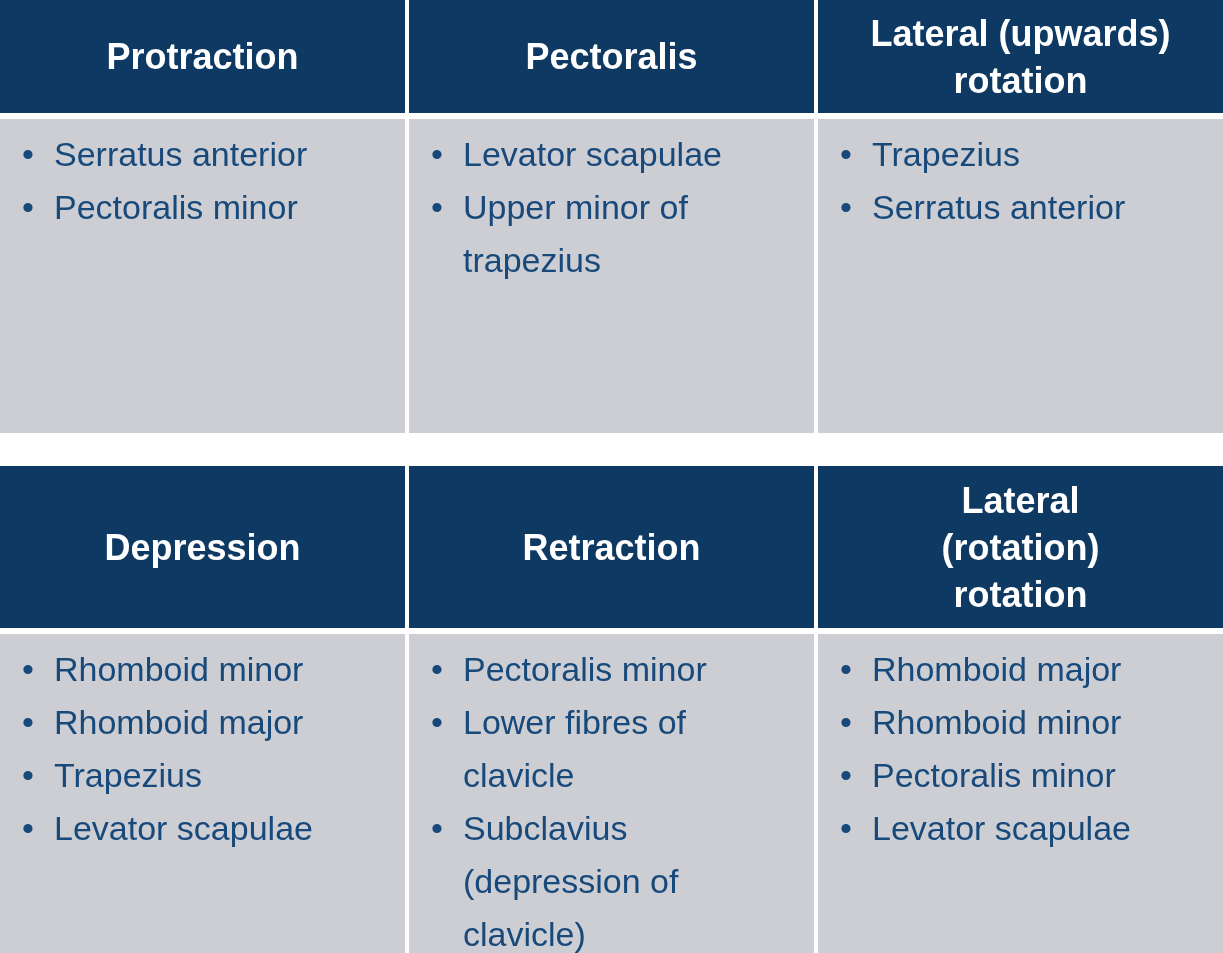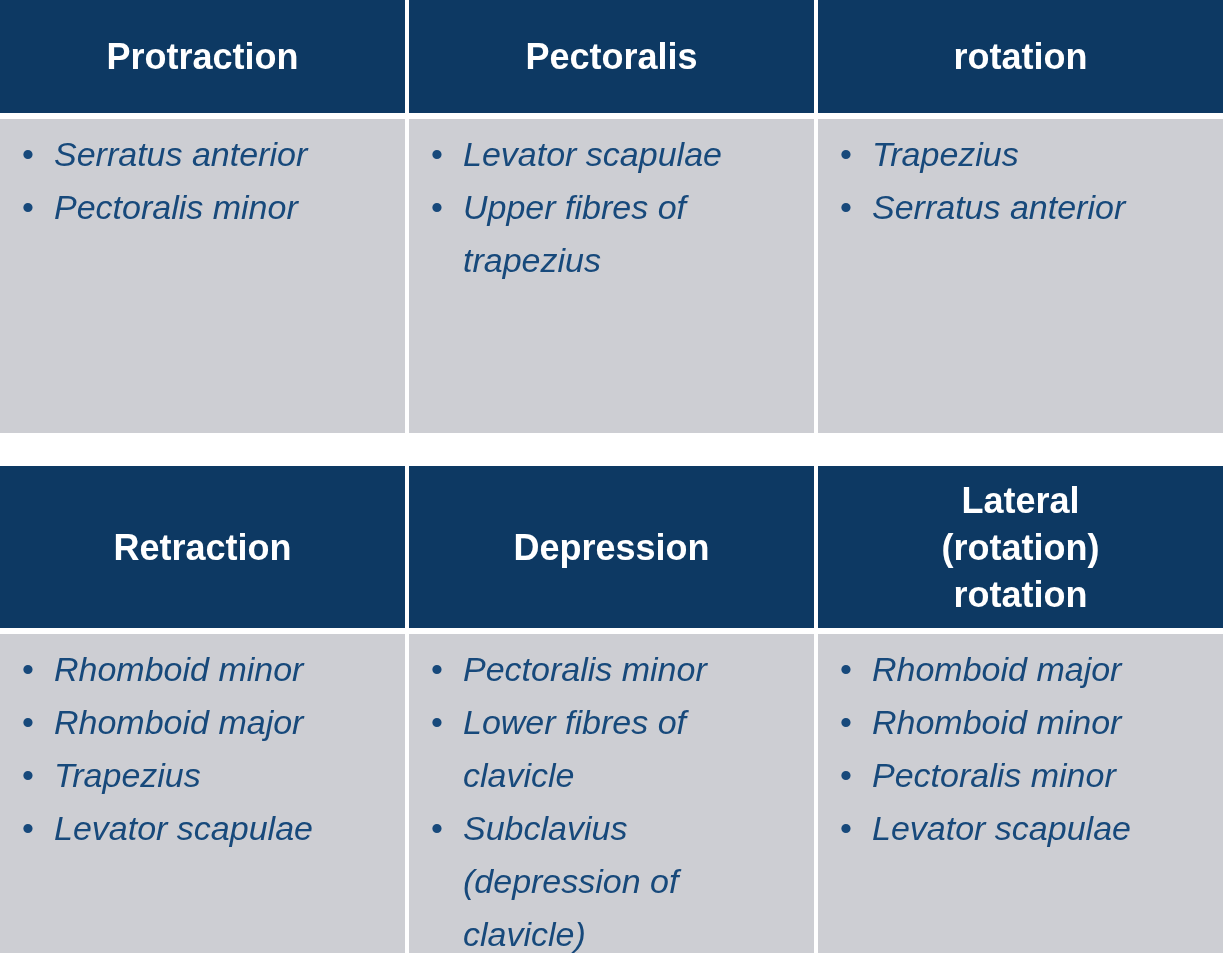--- a/index.html
+++ b/index.html
@@ -62,74 +62,74 @@
     align-items: flex-start;
   }
   .bullet {
     flex: 0 0 38px;
     width: 38px;
     padding-left: 6px;
     box-sizing: border-box;
   }
   .litext {
     flex: 1 1 auto;
-    font-style: italic;
   }
 </style>
 </head>
 <body>
 
 <div id="tables-root">
     <div class="tbl tbl-0">
       <div class="hcell">
         <span class="hline">Protraction</span>
       </div>
       <div class="hcell">
         <span class="hline">Pectoralis</span>
       </div>
       <div class="hcell">
+        <span class="hline">Lateral (upwards)</span>
         <span class="hline">rotation</span>
       </div>
       <div class="bcell">
         <div class="li">
           <span class="bullet">•</span>
           <span class="litext">Serratus anterior</span>
         </div>
         <div class="li">
           <span class="bullet">•</span>
           <span class="litext">Pectoralis minor</span>
         </div>
       </div>
       <div class="bcell">
         <div class="li">
           <span class="bullet">•</span>
           <span class="litext">Levator scapulae</span>
         </div>
         <div class="li">
           <span class="bullet">•</span>
-          <span class="litext">Upper fibres of trapezius</span>
+          <span class="litext">Upper minor of trapezius</span>
         </div>
       </div>
       <div class="bcell">
         <div class="li">
           <span class="bullet">•</span>
           <span class="litext">Trapezius</span>
         </div>
         <div class="li">
           <span class="bullet">•</span>
           <span class="litext">Serratus anterior</span>
         </div>
       </div>
     </div>
     <div class="tbl tbl-1">
       <div class="hcell">
-        <span class="hline">Retraction</span>
+        <span class="hline">Depression</span>
       </div>
       <div class="hcell">
-        <span class="hline">Depression</span>
+        <span class="hline">Retraction</span>
       </div>
       <div class="hcell">
         <span class="hline">Lateral</span>
         <span class="hline">(rotation)</span>
         <span class="hline">rotation</span>
       </div>
       <div class="bcell">
         <div class="li">
           <span class="bullet">•</span>
           <span class="litext">Rhomboid minor</span>

